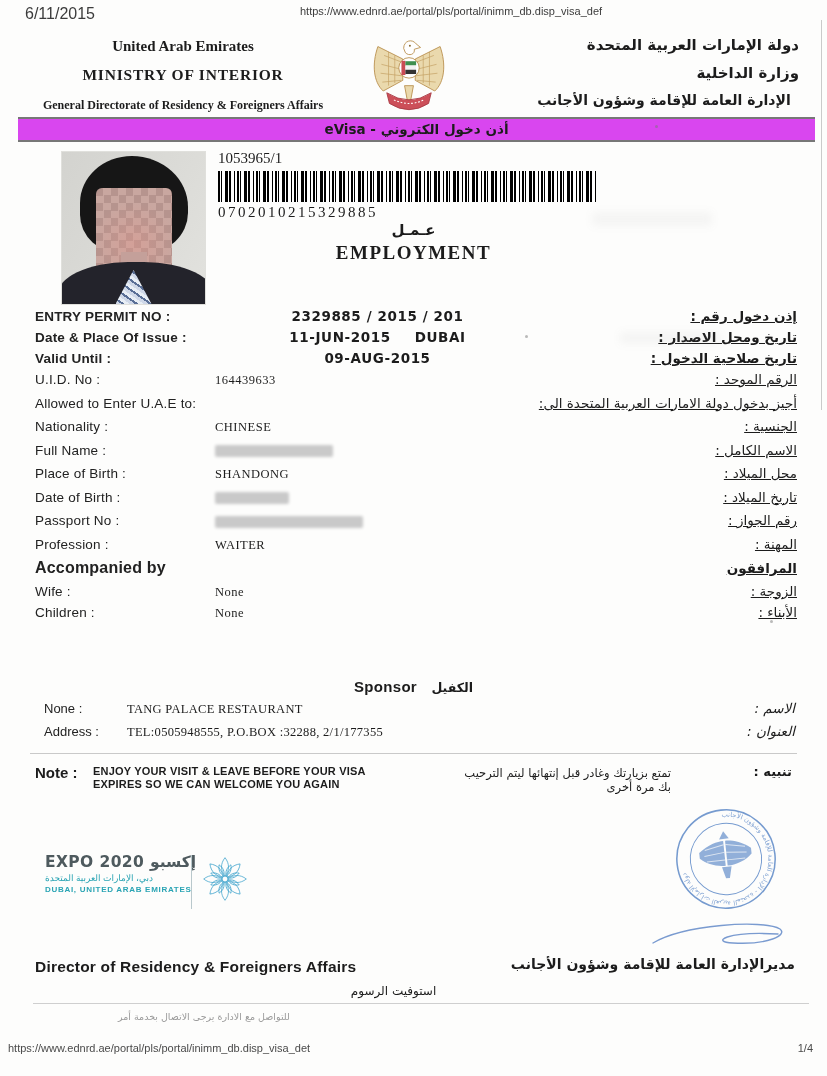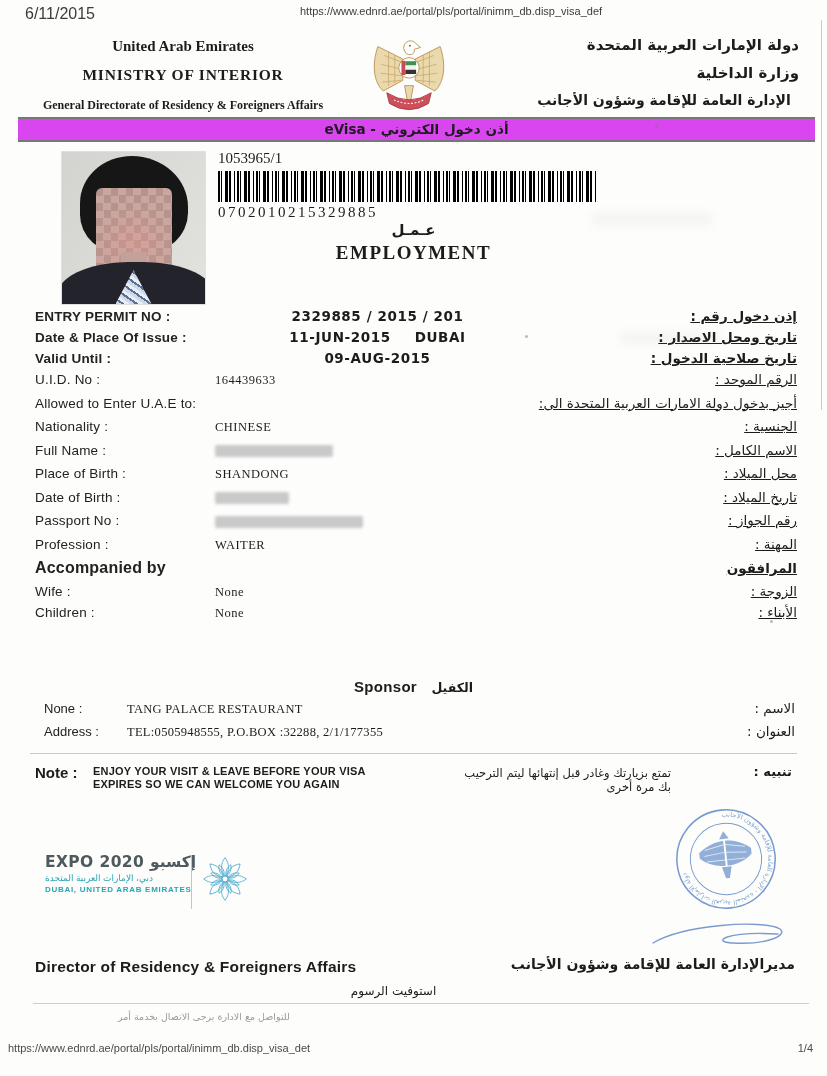--- a/index.html
+++ b/index.html
@@ -73,21 +73,21 @@
   .rw-name{width:118px;}.rw-dob{width:74px;}.rw-pass{width:148px;}
 
   
   .sponsor-head{position:absolute;top:678px;left:0;right:0;text-align:center;}
   .sp-en{font-weight:bold;font-size:15px;letter-spacing:.3px;}
   .sp-ar{font-weight:bold;font-size:12.5px;margin-left:10px;}
   .sponsor-rows{position:absolute;left:44px;right:32px;top:700px;}
   .srow{display:flex;align-items:baseline;height:23px;}
   .slabel{flex:0 0 83px;font-size:13px;color:#222;}
   .svalue{flex:0 0 330px;font-family:"Liberation Serif",serif;font-size:12.5px;letter-spacing:.3px;}
-  .sar{flex:1;font-size:13.5px;}
+  .sar{flex:1;font-size:13.5px;font-style:italic;}
 
   
   .divider-top{position:absolute;top:753px;left:30px;right:30px;border-top:1px solid #c9c9c9;}
   .note{position:absolute;top:764px;left:35px;right:35px;display:flex;align-items:flex-start;}
   .note-label{flex:0 0 58px;font-weight:bold;font-size:15px;}
   .note-en{flex:0 0 310px;font-size:11px;font-weight:bold;line-height:13px;letter-spacing:.2px;padding-top:1px;}
   .note-ar{margin-left:58px;flex:0 0 210px;font-size:11.5px;padding-top:2px;text-align:right;}
   .note-ar-label{margin-left:auto;font-weight:bold;font-size:13px;}
 
   

